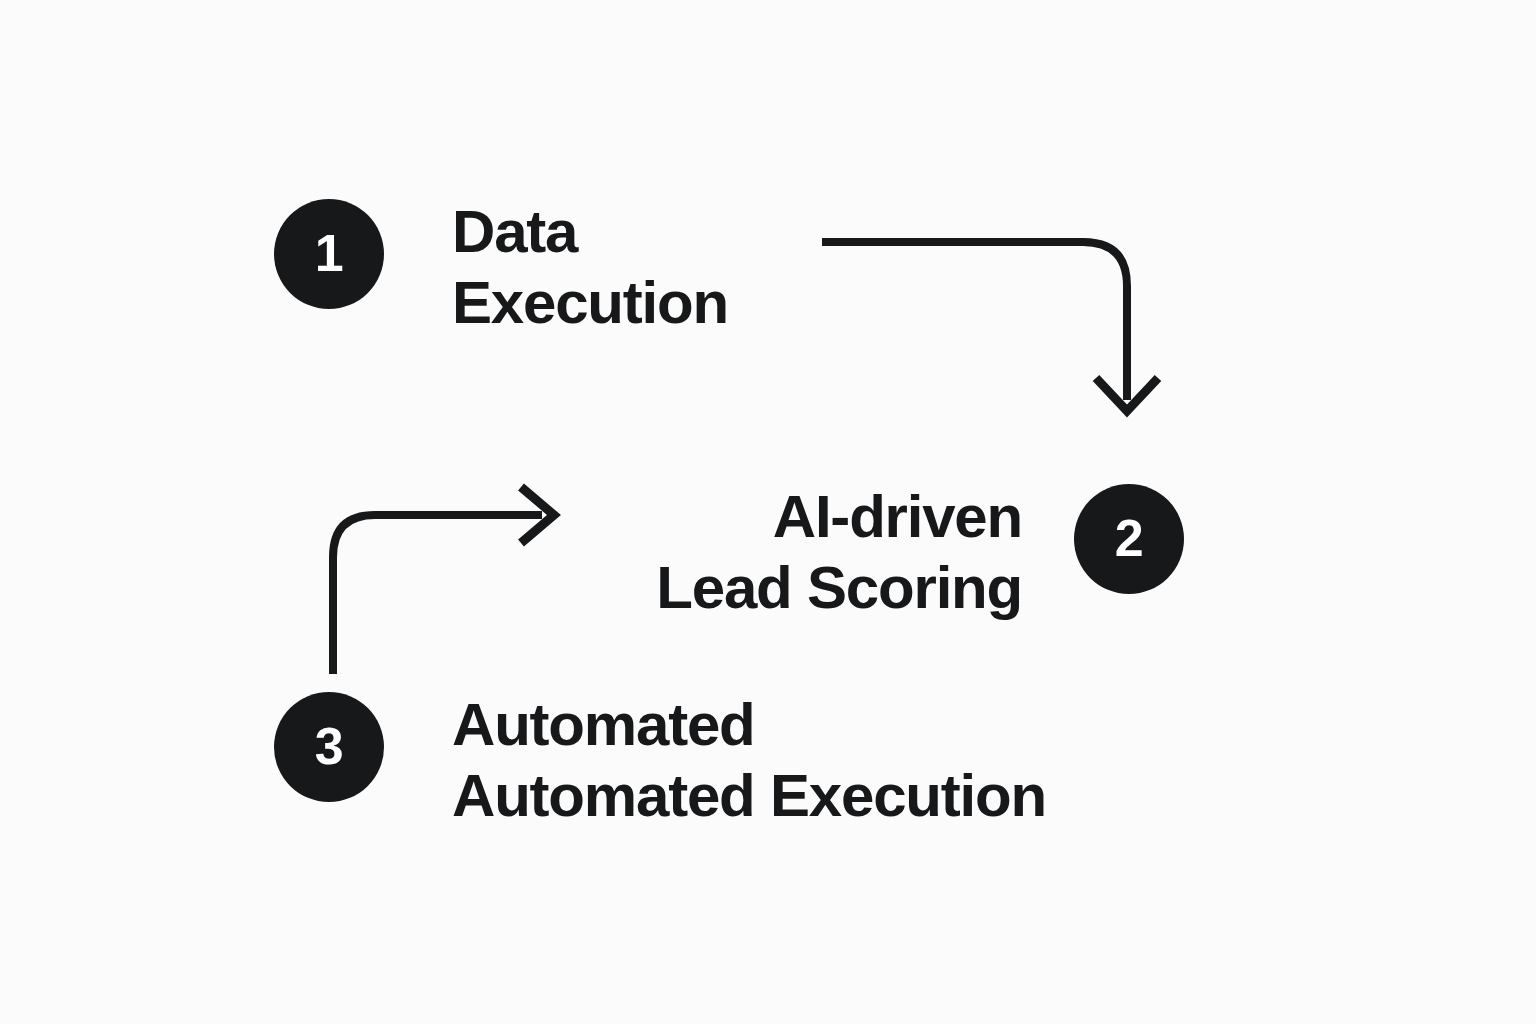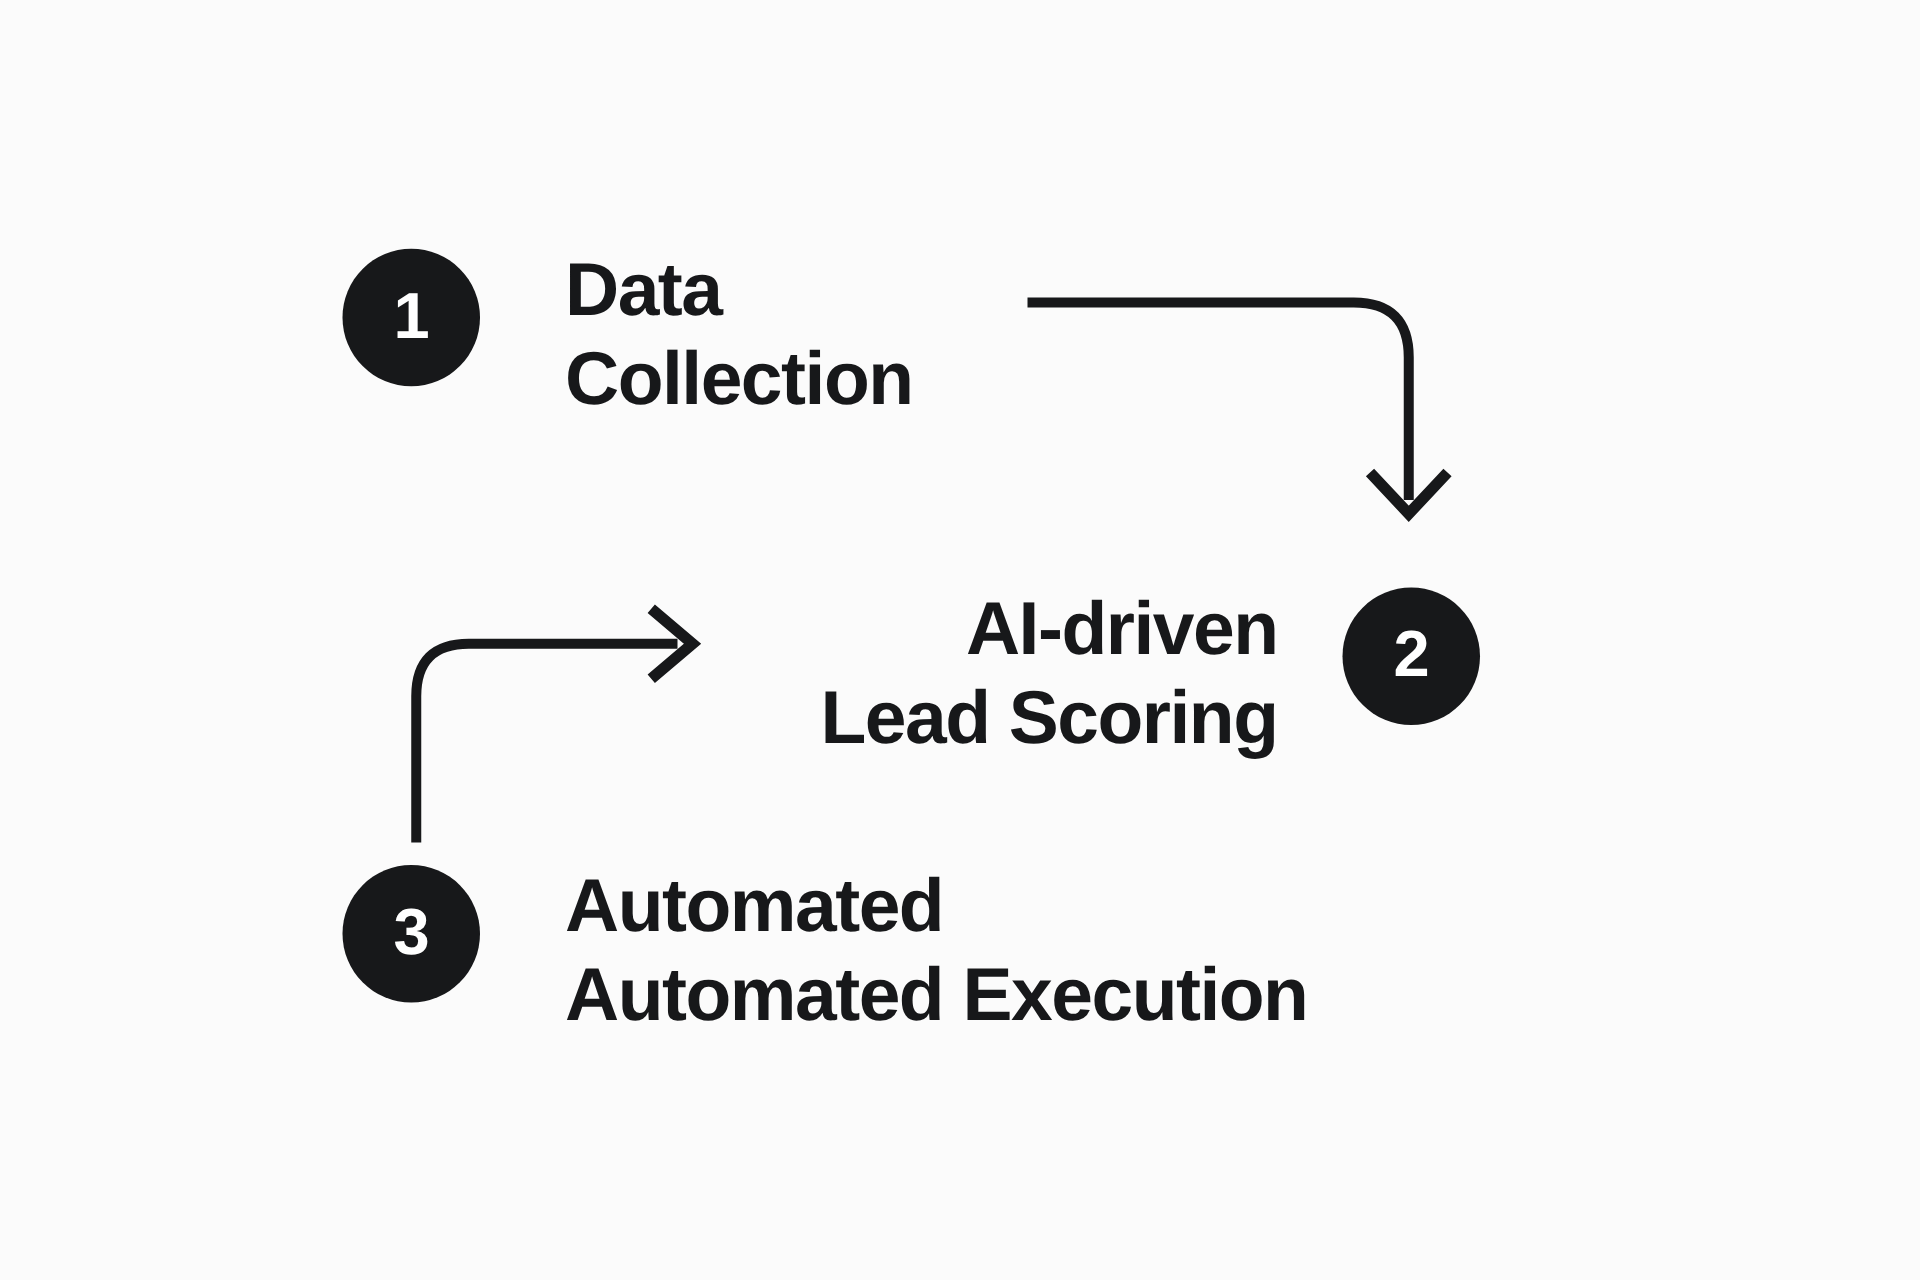--- a/index.html
+++ b/index.html
@@ -66,21 +66,21 @@
   }
   #step-1 .step-label {
     margin-left: 68px;
     margin-top: -3px;
     text-align: left;
   }
 
   
   #step-2 {
     left: 600px;
-    top: 470px;
+    top: 484px;
     justify-content: space-between;
   }
   #step-2 .step-label {
     margin-right: 52px;
     margin-top: -3px;
     text-align: right;
     width: 422px;
   }
 
   
@@ -108,21 +108,21 @@
 
     <g>
       <path d="M 333 674 L 333 557 Q 333 515 375 515 L 542 515" fill="none" stroke="#17181a" stroke-width="8" stroke-linecap="butt" stroke-linejoin="round"></path>
       <path d="M 521 487 L 554 515 L 521 543" fill="none" stroke="#17181a" stroke-width="9" stroke-linecap="butt" stroke-linejoin="miter"></path>
     </g>
   </svg>
 
   <div class="step-node" id="step-1">
     <div class="step-badge">1</div>
     <div class="step-label">Data
-Collection</div>
+Execution</div>
   </div>
 
   <div class="step-node" id="step-2">
     <div class="step-label">AI-driven
 Lead Scoring</div>
     <div class="step-badge">2</div>
   </div>
 
   <div class="step-node" id="step-3">
     <div class="step-badge">3</div>

